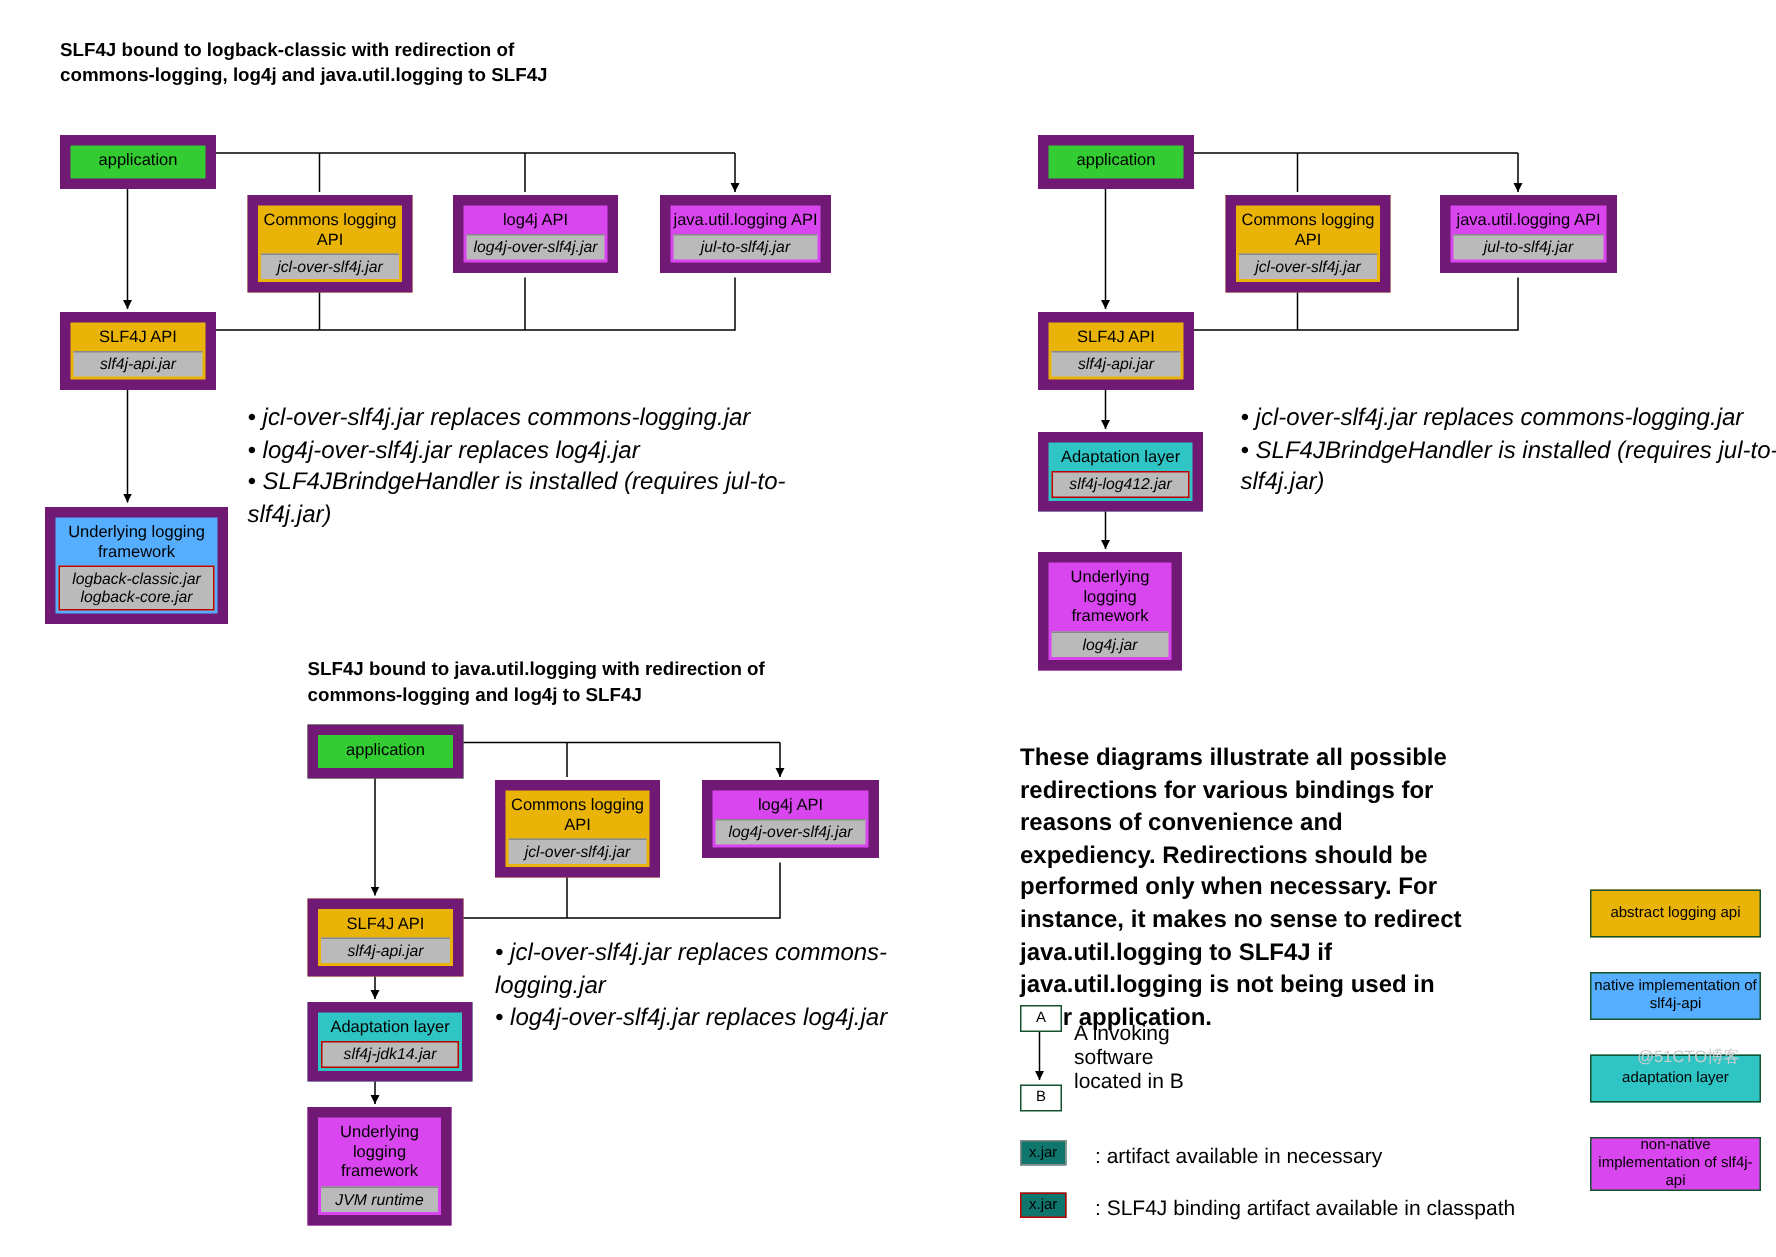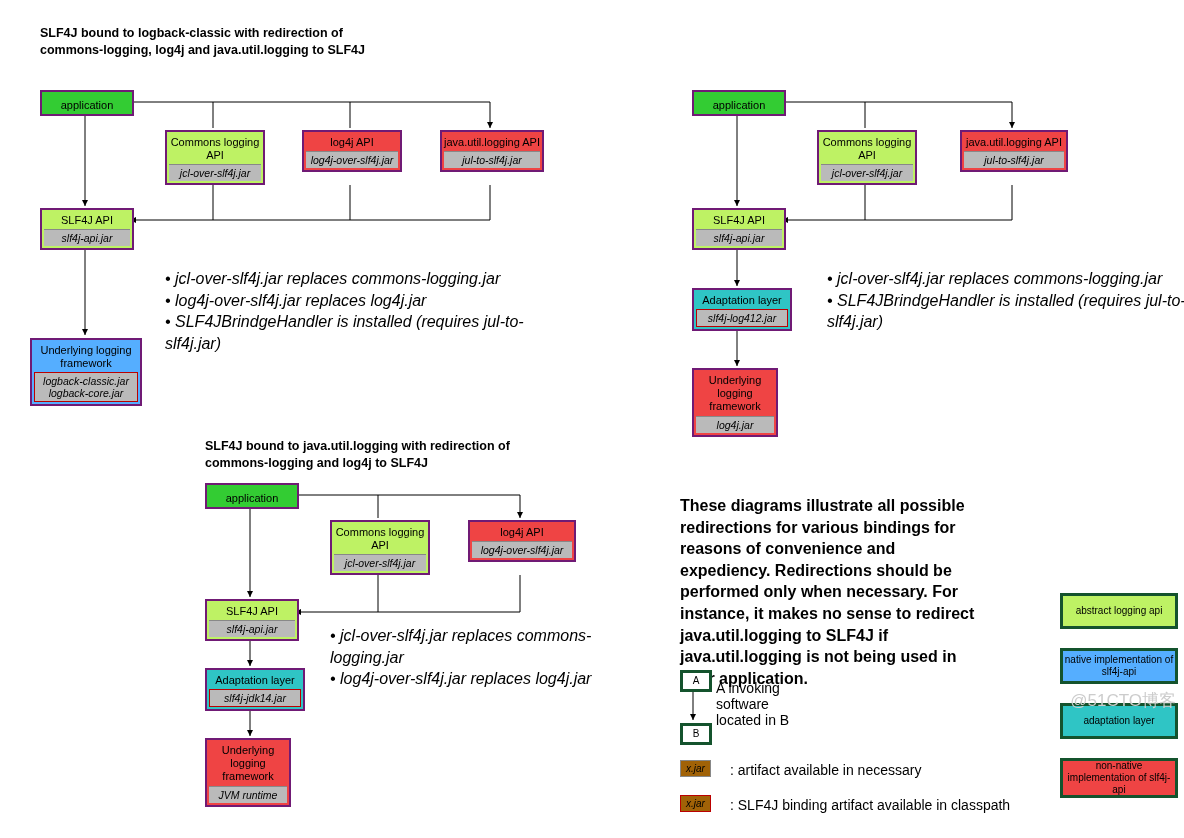--- a/index.html
+++ b/index.html
@@ -1,33 +1,33 @@
 <!DOCTYPE html>
 <html><head>
 <meta charset="utf-8">
 <style>
 body{margin:0;font-family:Arial,sans-serif;font-size:11px;background:#fff;width:1184px;height:838px;position:relative}
 .container{position:relative;width:1184px;height:720px}
 .title{position:absolute;font-weight:bold;font-size:12.5px;line-height:1.35}
-.box{position:absolute;border:2px solid #701a75;text-align:center;display:flex;flex-direction:column;justify-content:flex-end}
+.box{position:absolute;border:7px solid #701a75;text-align:center;display:flex;flex-direction:column;justify-content:flex-start}
 .box .label{padding:4px 2px 2px;line-height:1.2}
 .jar{background:#bababa;font-style:italic;border-top:1px solid #888;font-size:10.5px;padding:2px 2px;margin:0 2px 2px}
 .jar.red{border:1px solid #b00}
 .app{background:#3c3;color:#000}
-.lightblue{background:#bef264}
+.lightblue{background:#eab308}
 .medblue{background:#55aeff}
 .cyan{background:#2fc5c5}
-.lightgray{background:#ef4444}
+.lightgray{background:#d946ef}
 .bullet-note{position:absolute;font-size:16px;line-height:1.35}
 svg.arrows{position:absolute;top:0;left:0;width:1184px;height:838px;pointer-events:none}
-.legend-box{position:absolute;border:3px solid #14532d;text-align:center;display:flex;align-items:center;justify-content:center;font-size:10px;line-height:1.2}
-.legend-jar{position:absolute;background:#a16207;border:1px solid #888;font-style:italic;padding:2px 5px;font-size:10px}
+.legend-box{position:absolute;border:1px solid #14532d;text-align:center;display:flex;align-items:center;justify-content:center;font-size:10px;line-height:1.2}
+.legend-jar{position:absolute;background:#0f766e;border:1px solid #888;padding:2px 5px;font-size:10px}
 .legend-jar.red{border:1px solid #b00}
 .legend-text{position:absolute;font-size:14px}
-.watermark{position:absolute;right:8px;bottom:8px;color:#ccc;font-size:17px}
+.watermark{position:absolute;right:24px;bottom:8px;color:#ccc;font-size:11px}
 </style>
 </head>
 <body>
 
 <div class="container">
 <svg class="arrows">
 <defs>
         <marker id="h" markerWidth="8" markerHeight="8" refX="6" refY="3" orient="auto">
           <path d="M0,0 L6,3 L0,6 Z" fill="#000"></path>
         </marker>

